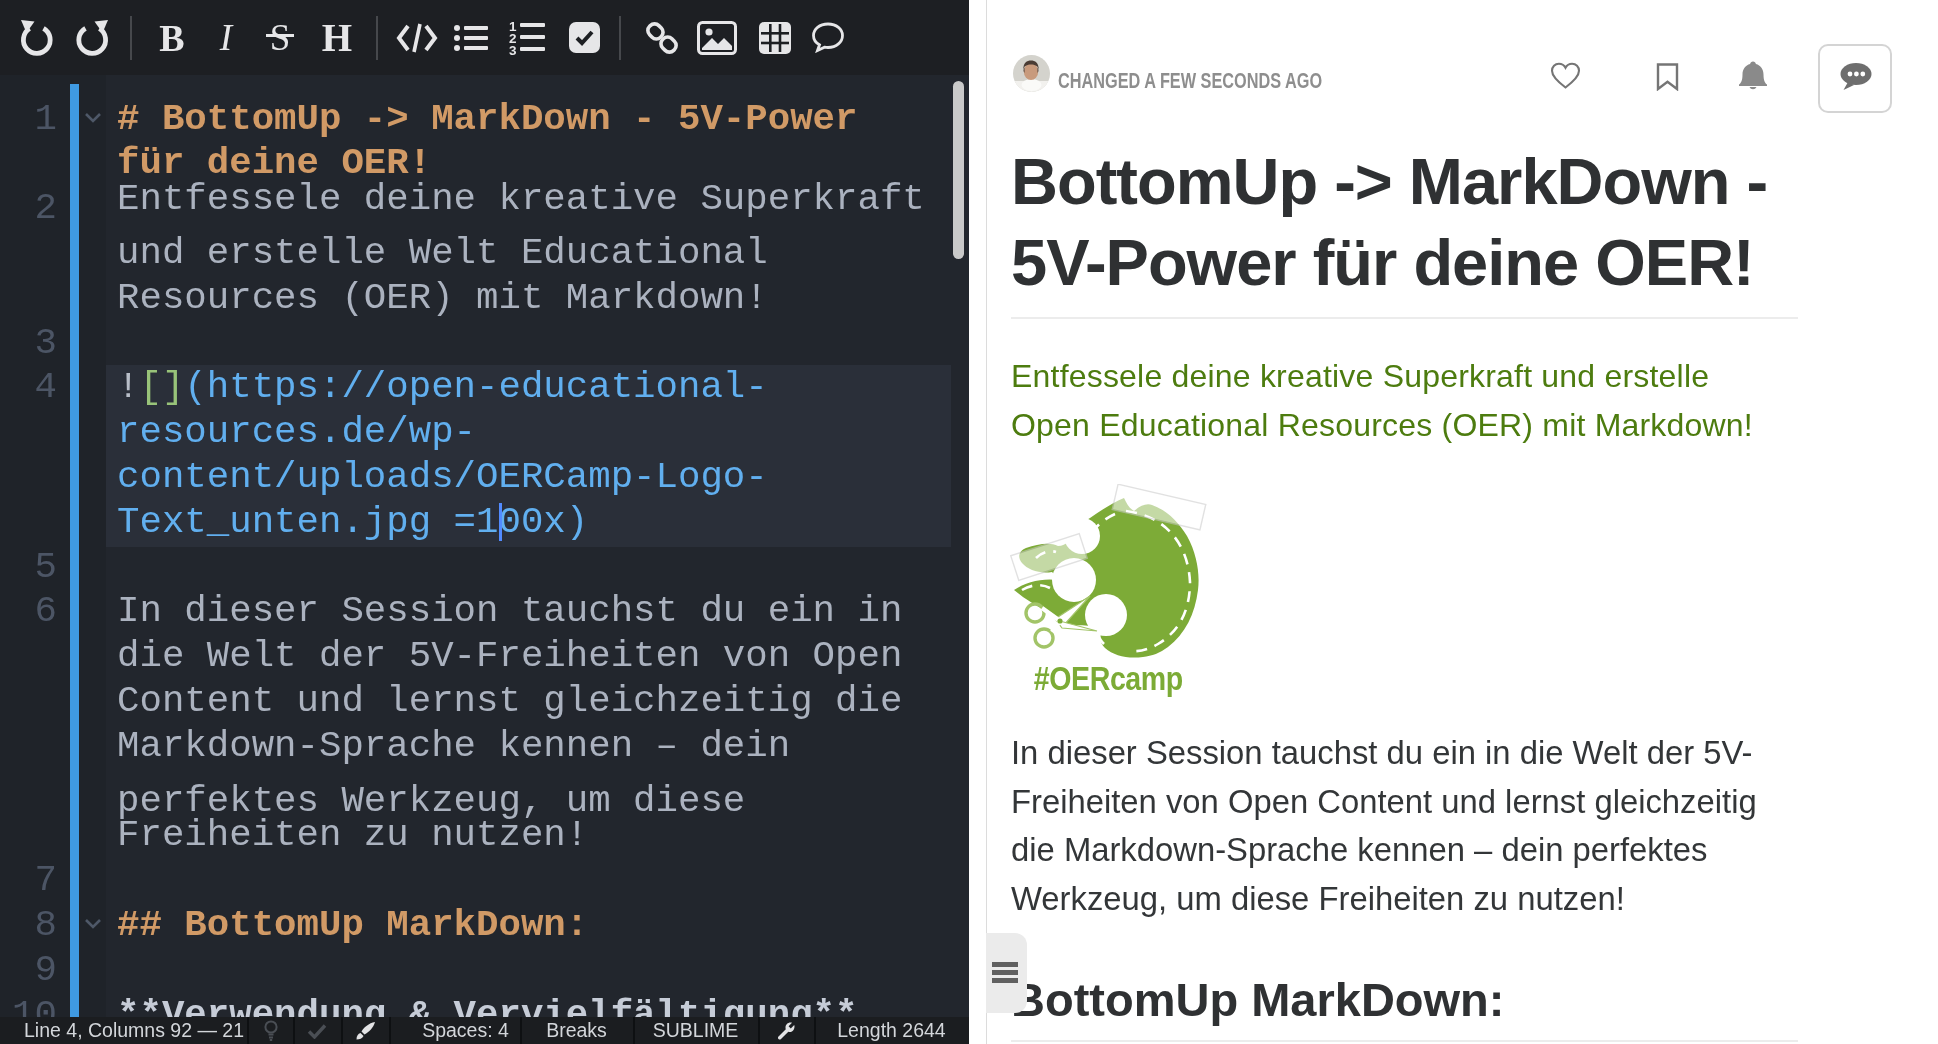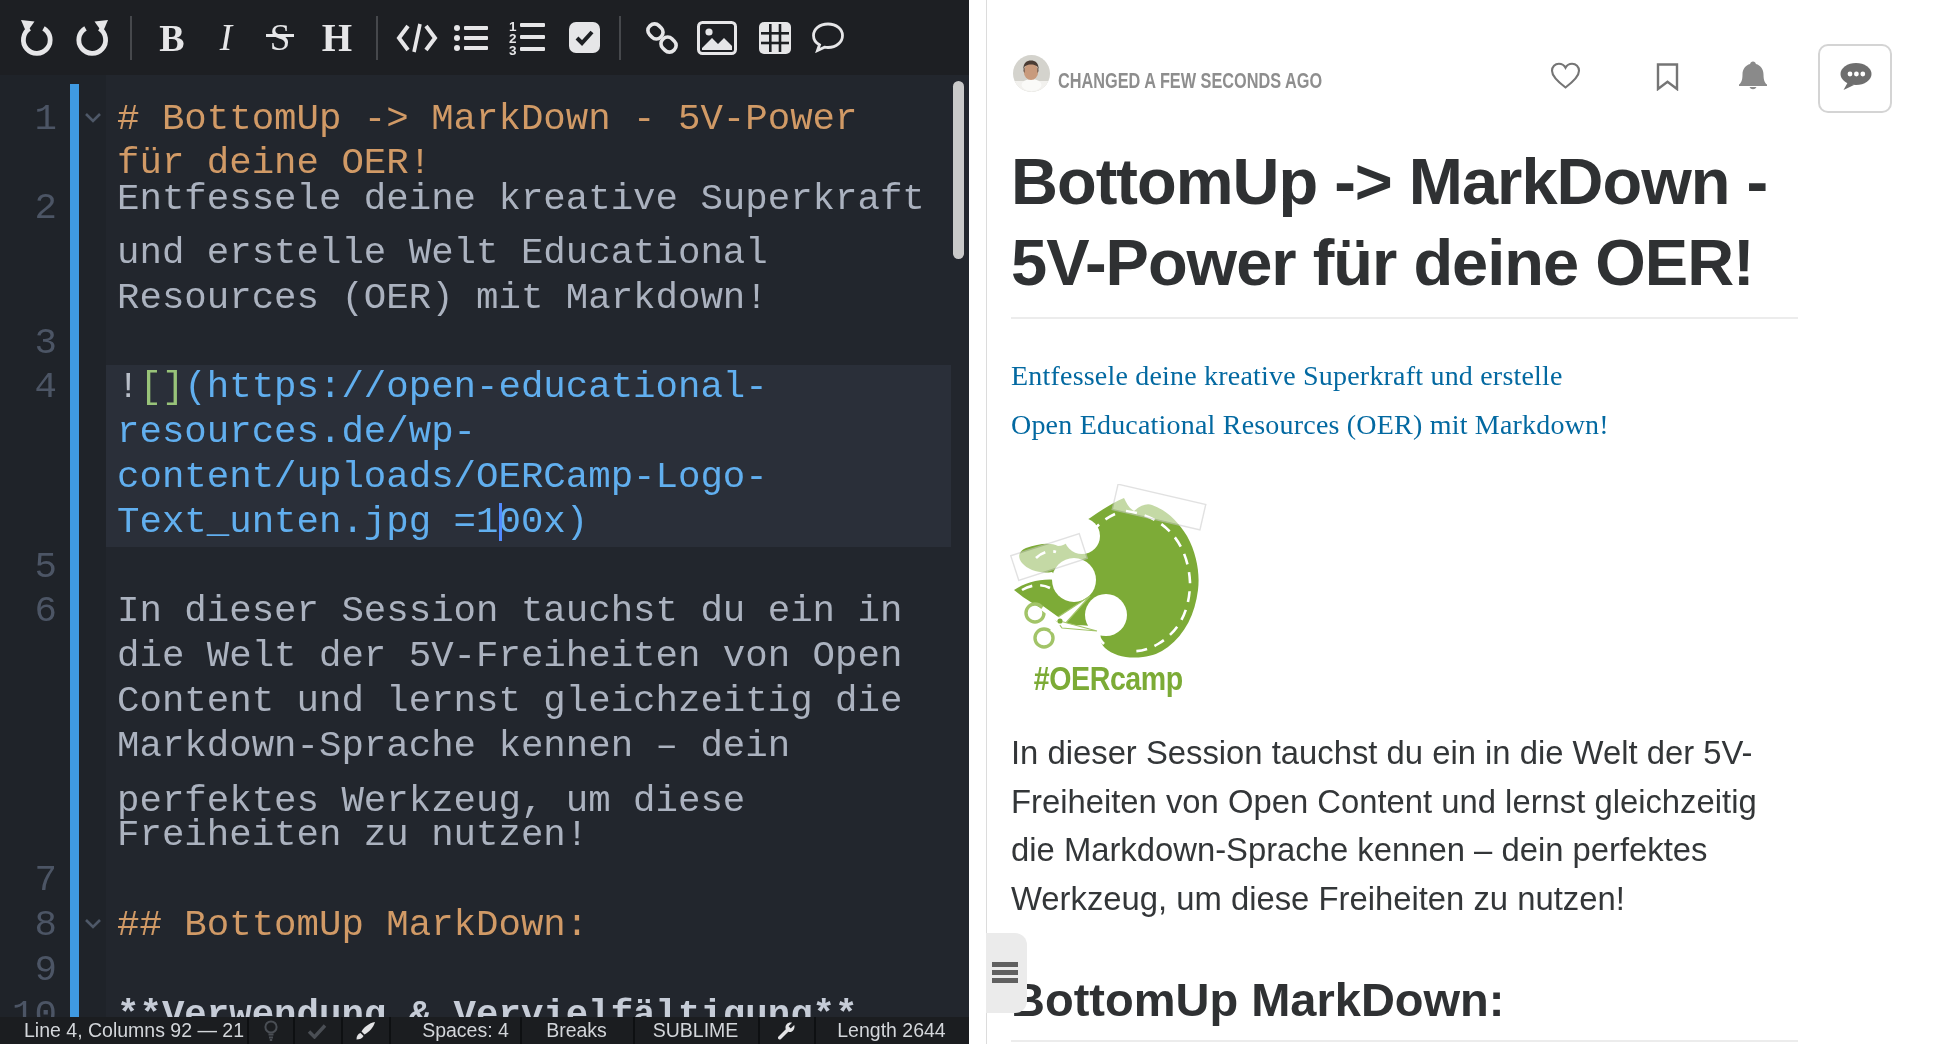--- a/index.html
+++ b/index.html
@@ -9,36 +9,36 @@
   #toolbar{position:absolute;left:0;top:0;width:969px;height:75px;background:#1d1f23;}
   .ti{position:absolute;top:0;height:75px;display:flex;align-items:center;justify-content:center;color:#e6e6e8;}
   .tsep{position:absolute;top:16px;width:2px;height:44px;background:#46484c;}
   #gutterbg{position:absolute;left:0;top:75px;width:106px;height:942px;background:#1f2329;}
   #bluebar{position:absolute;left:70px;top:84px;width:9px;height:933px;background:#3f9ae2;}
   #activeline{position:absolute;left:106px;top:365px;width:845px;height:182px;background:#2a2f39;}
   .code{position:absolute;left:117px;font-family:"Liberation Mono",monospace;font-size:37.4px;
         line-height:45.5px;height:45.5px;white-space:pre;color:#abb2bf;}
   .lnum{position:absolute;left:0;width:57px;text-align:right;font-family:"Liberation Mono",monospace;
         font-size:37.4px;line-height:45.5px;height:45.5px;color:#4c5565;}
-  .orange{color:#d19a66;font-weight:normal;margin-top:14px;}
+  .orange{color:#d19a66;font-weight:bold;margin-top:14px;}
   .blue{color:#61afef;}
   .green{color:#98c379;}
   .gray{color:#b8bec8;}
   #cursor{position:absolute;width:3px;height:38px;background:#528bff;}
   #scrollthumb{position:absolute;left:953px;top:81px;width:11px;height:178px;background:#c9c9c9;border-radius:6px;}
   #statusbar{position:absolute;left:0;bottom:0;width:969px;height:27px;background:#1b1d20;color:#d3d6da;
              font-size:19.5px;}
   .sseg{position:absolute;top:0;height:27px;display:flex;align-items:center;justify-content:center;}
   .ssep{position:absolute;top:0;width:2px;height:27px;background:#0e1012;}
   #preview{position:absolute;left:969px;top:0;width:969px;height:1044px;background:#ffffff;overflow:hidden;will-change:transform;}
   #pdivider{position:absolute;left:17px;top:0;width:1px;height:1044px;background:#dcdcdc;}
   .abs{position:absolute;}
   #h1t{left:42px;top:141px;font-size:65px;line-height:81px;font-weight:bold;color:#2f3133;letter-spacing:-1px;}
   #hr1{left:42px;top:317px;width:787px;height:2px;background:#ececec;}
-  #p1{left:42px;top:352px;font-size:28px;line-height:48.5px;color:#0369a1;letter-spacing:0.2px;font-family:Liberation Serif, serif;}
+  #p1{left:42px;top:352px;font-size:32px;line-height:48.5px;color:#4d7c0f;letter-spacing:0.2px;}
   #p2{left:42px;top:729px;font-size:32.8px;line-height:48.7px;color:#333638;}
   #h2t{left:42px;top:975px;font-size:47px;line-height:50px;font-weight:bold;color:#2f3133;}
   #hr2{left:42px;top:1040px;width:787px;height:2px;background:#ececec;}
   #metalabel{left:89px;top:68px;font-size:22px;font-weight:bold;color:#8e8e8e;letter-spacing:0px;transform:scaleX(0.74);transform-origin:0 0;white-space:nowrap;}
   #cbtn{left:849px;top:44px;width:74px;height:69px;border:2px solid #d4d4d4;border-radius:10px;box-sizing:border-box;}
   #tab{position:absolute;left:17px;top:933px;width:41px;height:80px;background:#ebebeb;border-radius:0 12px 12px 0;}
   .tbar{position:absolute;left:6px;width:26px;height:5px;background:#606060;}
 </style>
 </head>
 <body>

